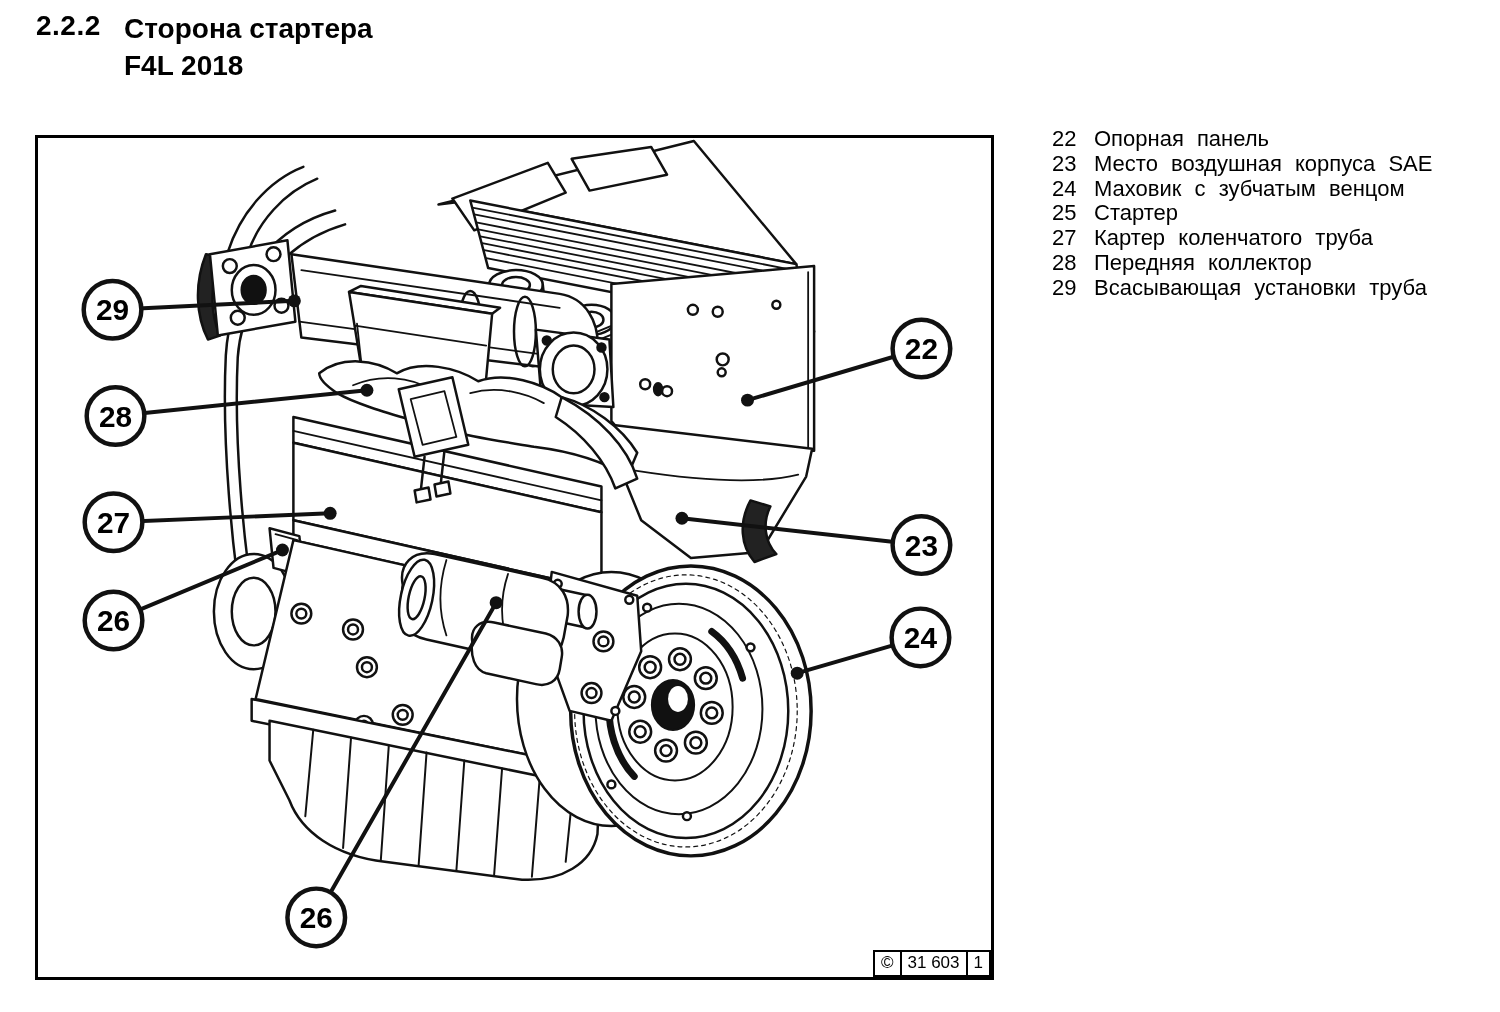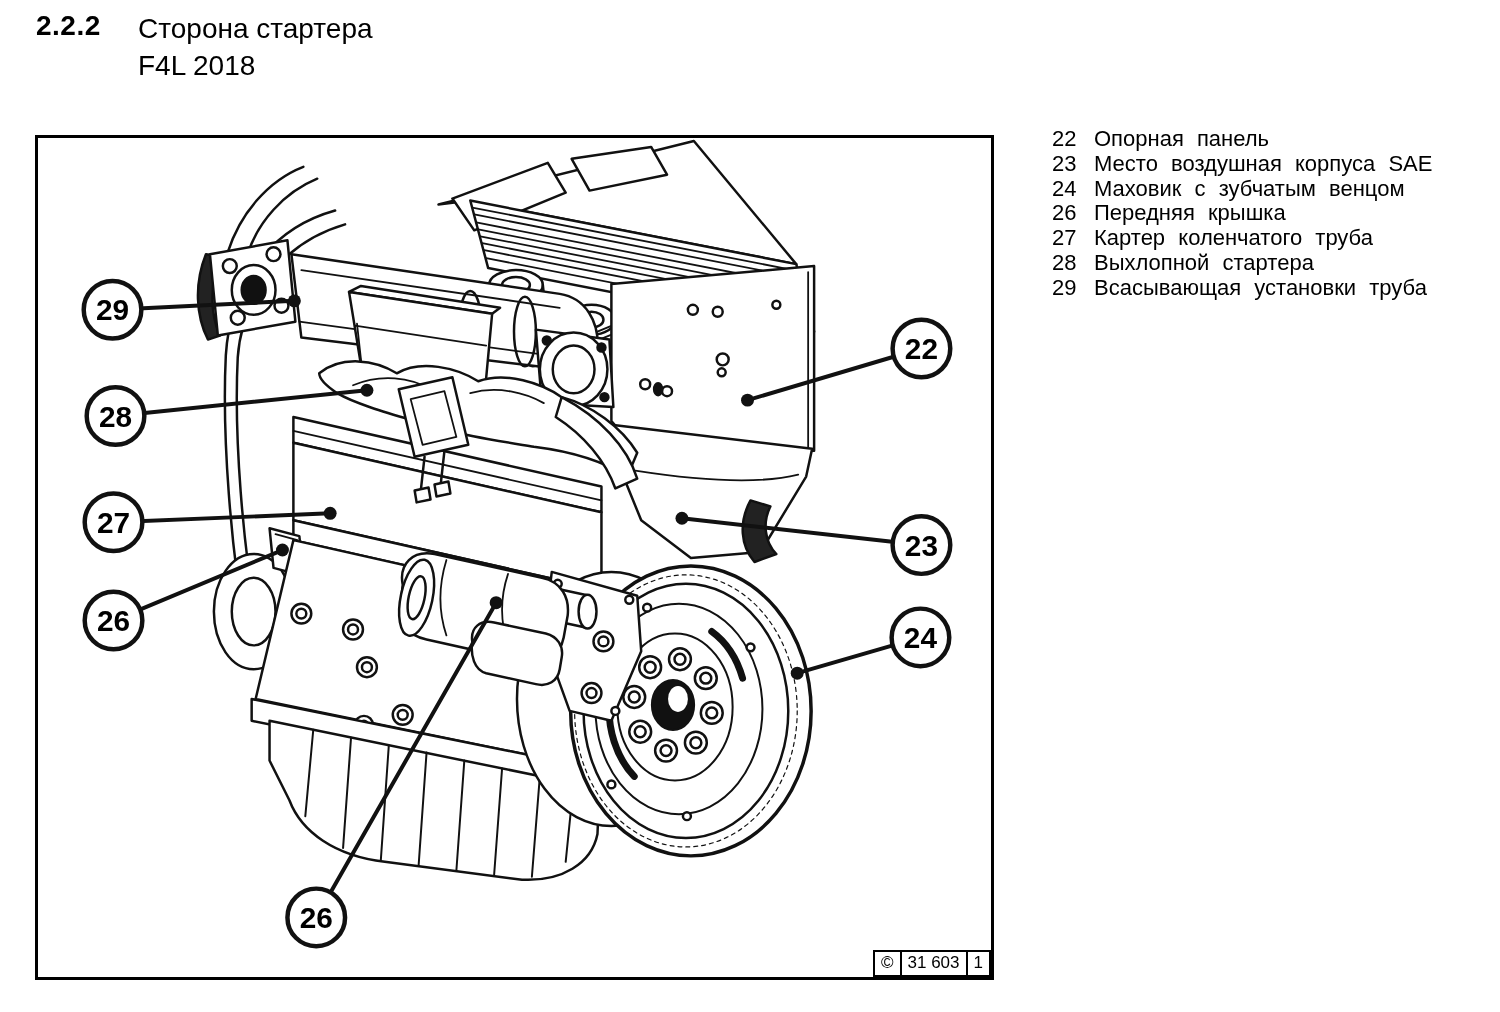--- a/index.html
+++ b/index.html
@@ -10,22 +10,22 @@
     font-family:"Liberation Sans", sans-serif;
     color:#000;
     overflow:hidden;
   }
   
   .section-num{
     position:absolute;left:36px;top:10px;
     font-size:28px;font-weight:bold;letter-spacing:0.5px;
   }
   .title-block{
-    position:absolute;left:138px;top:10px;
-    font-size:28px;font-weight:normal;line-height:37px;white-space:nowrap;
+    position:absolute;left:124px;top:10px;
+    font-size:28px;font-weight:bold;line-height:37px;white-space:nowrap;
   }
   
   .figure-box{
     position:absolute;left:35px;top:135px;width:959px;height:845px;
     border:3px solid #000;box-sizing:border-box;background:#fff;
   }
   .figure-box svg{display:block;width:100%;height:100%;}
   
   .stamp{
     position:absolute;right:0;bottom:0;display:flex;
@@ -344,26 +344,26 @@
     <div class="legend-row">
       <span class="legend-num">22</span><span class="legend-label">Опорная панель</span>
     </div>
     <div class="legend-row">
       <span class="legend-num">23</span><span class="legend-label">Место воздушная корпуса SAE</span>
     </div>
     <div class="legend-row">
       <span class="legend-num">24</span><span class="legend-label">Маховик с зубчатым венцом</span>
     </div>
     <div class="legend-row">
-      <span class="legend-num">26</span><span class="legend-label">Передняя крышка</span>
+      <span class="legend-num">25</span><span class="legend-label">Стартер</span>
     </div>
     <div class="legend-row">
       <span class="legend-num">27</span><span class="legend-label">Картер коленчатого труба</span>
     </div>
     <div class="legend-row">
-      <span class="legend-num">28</span><span class="legend-label">Выхлопной стартера</span>
+      <span class="legend-num">28</span><span class="legend-label">Передняя коллектор</span>
     </div>
     <div class="legend-row">
       <span class="legend-num">29</span><span class="legend-label">Всасывающая установки труба</span>
     </div>
   </div>
 
 </div>
 
 </body></html>

